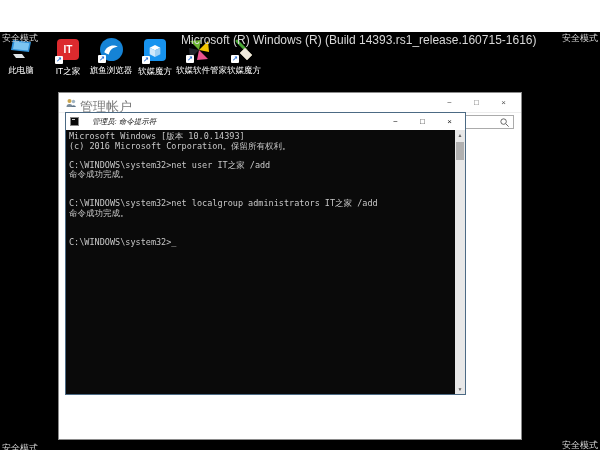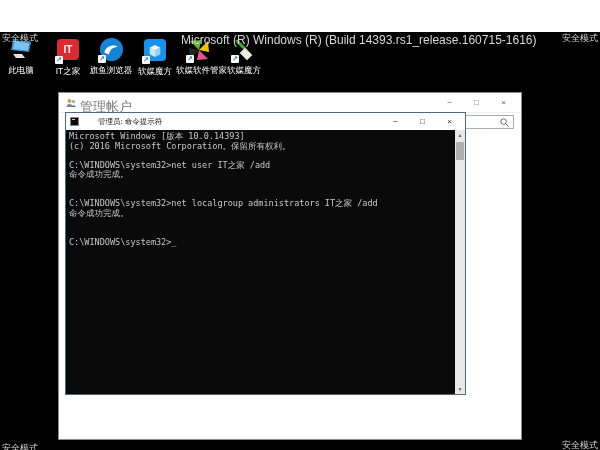--- a/index.html
+++ b/index.html
@@ -45,21 +45,21 @@
     background:#fff; }
   .acc-search .mag { position:absolute; right:3px; top:1px; }
 
   
   .win-cmd { position:absolute; left:65px; top:80px; width:401px; height:283px; background:#fff;
     border:1px solid #4c6a84; z-index:20; }
   .win-cmd .titlebar { position:relative; height:17px; background:#fff; }
   .win-cmd .title-ic { position:absolute; left:4px; top:4px; width:9px; height:9px; background:#0a0a0a;
     border:1px solid #888; }
   .win-cmd .title-ic::after { content:""; position:absolute; left:1px; top:1px; width:3px; height:1px; background:#ccc; }
-  .win-cmd .title-txt { position:absolute; left:32px; top:4px; font-size:7.5px; color:#111; }
+  .win-cmd .title-txt { position:absolute; left:26px; top:4px; font-size:7.5px; color:#111;font-style:italic; }
   .win-cmd .controls { position:absolute; right:2px; top:0; height:17px; display:flex; }
   .win-cmd .ctl { width:27px; height:17px; text-align:center; line-height:17px; font-size:8px; color:#222; }
   .cmd-body { position:absolute; left:0; top:17px; right:0; bottom:0; background:#0a0a0a; }
   .cmd-text { position:absolute; left:3px; top:2px; right:12px; bottom:0;
     font-family:"DejaVu Sans Mono","Liberation Mono",monospace; font-size:8.5px; line-height:9.6px; color:#c8c8c8;
     white-space:pre; }
   .cmd-scroll { position:absolute; right:0; top:0; bottom:0; width:10px; background:#e8e8e8; }
   .cmd-scroll .arr { position:absolute; left:0; width:10px; height:10px; text-align:center; font-size:5px;
     line-height:10px; color:#606060; }
   .cmd-scroll .arr.up { top:0; }

